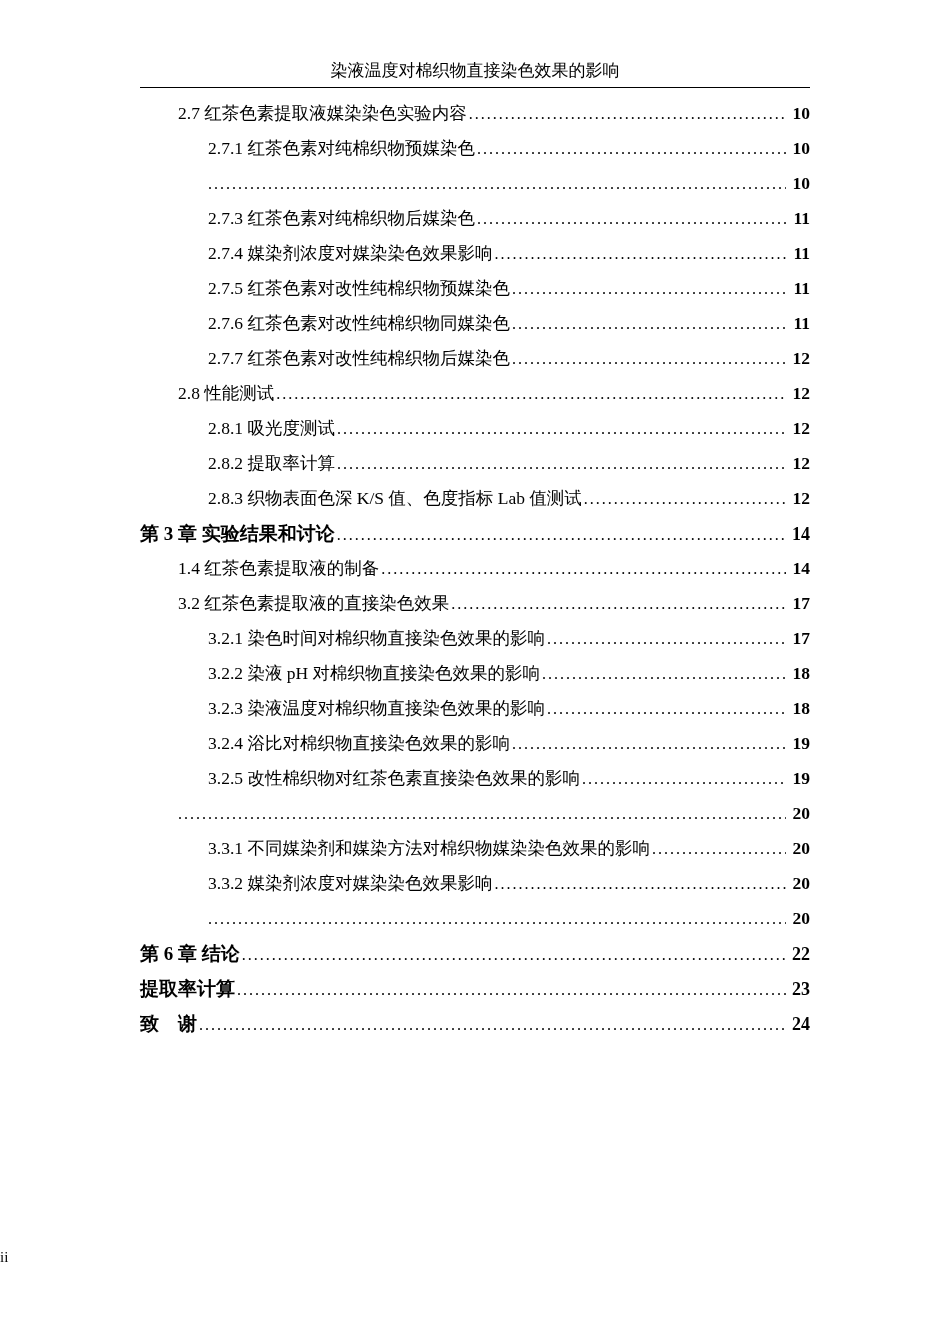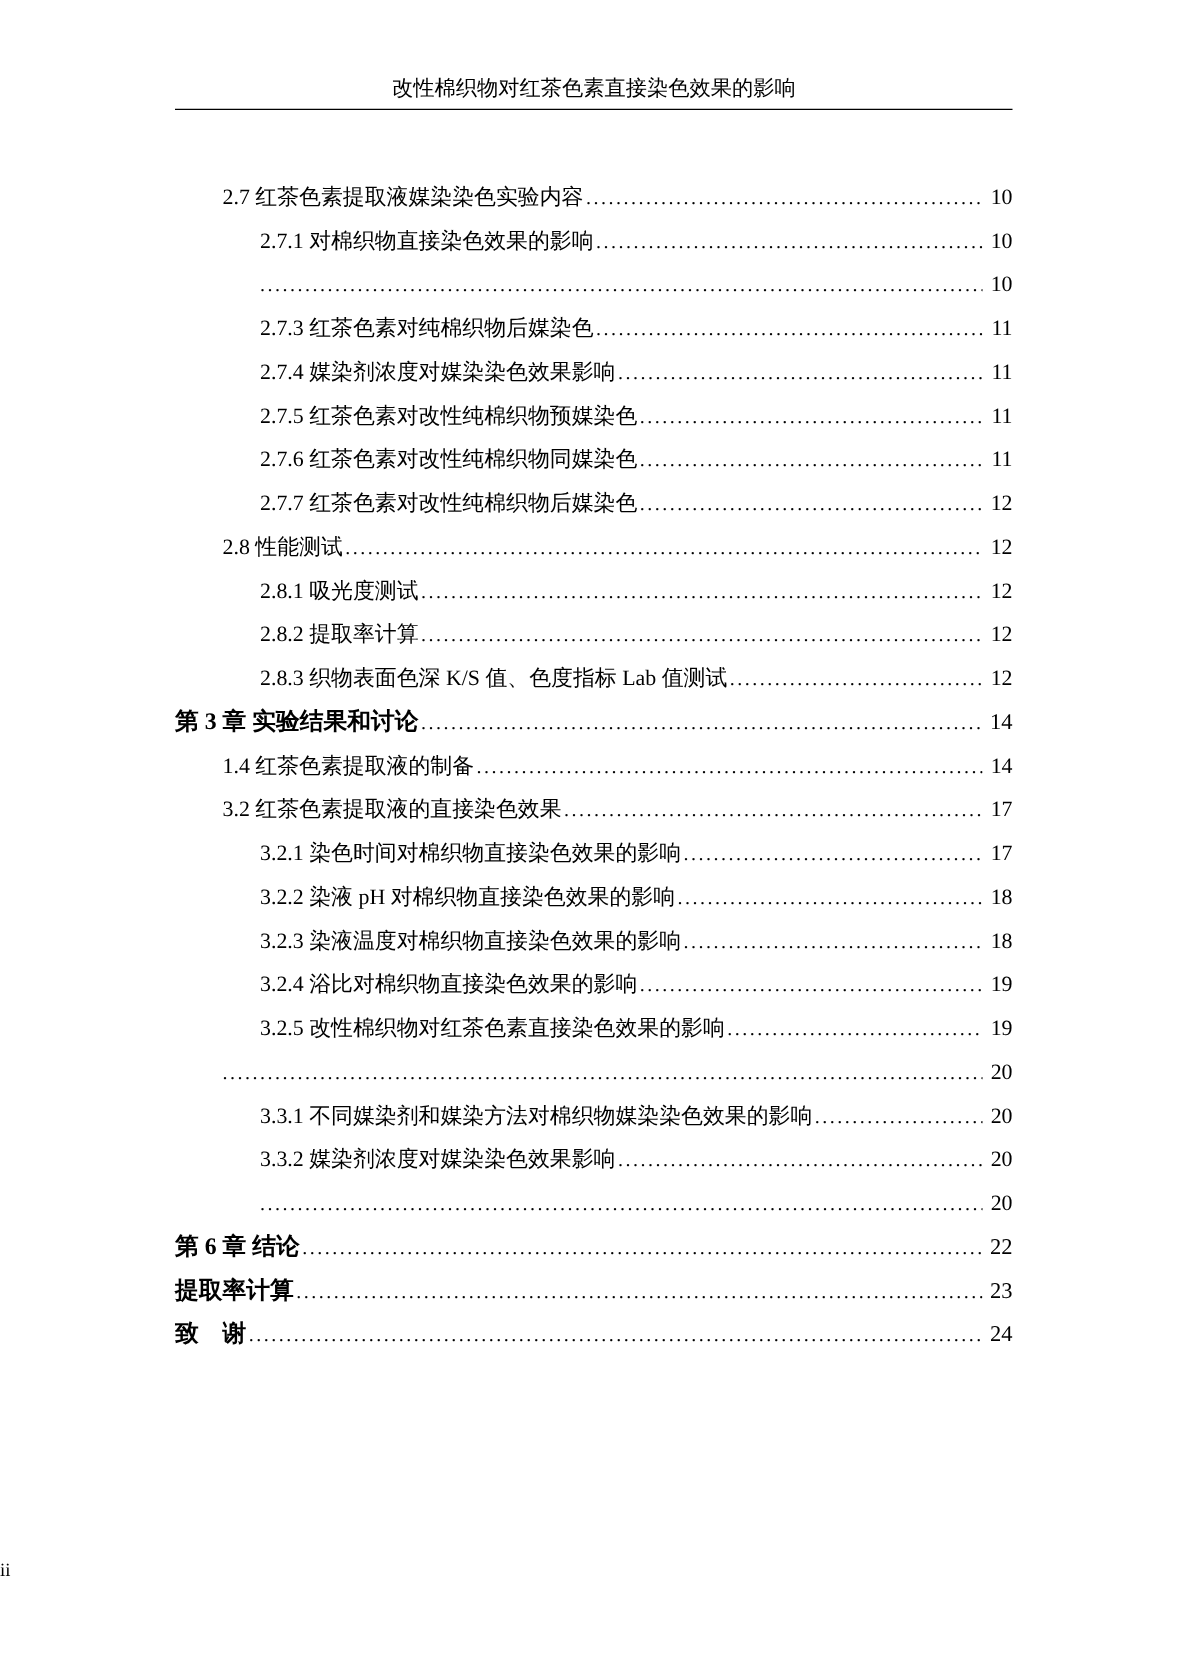--- a/index.html
+++ b/index.html
@@ -25,21 +25,20 @@
     font-size: 17px;
     line-height: 22px;
     border-bottom: 1.5px solid #000000;
     padding-bottom: 5px;
   }
   .toc {
     position: absolute;
     top: 96px;
     left: 140px;
     right: 140px;
-    margin-top: 44px;
   }
   .toc-row {
     display: flex;
     align-items: baseline;
     height: 35px;
     line-height: 35px;
     font-size: 17.5px;
     white-space: nowrap;
   }
   .toc-row.lvl0 {
@@ -59,53 +58,53 @@
     letter-spacing: 2px;
     font-size: 16px;
     font-weight: normal;
     color: #000000;
   }
   .toc-page {
     flex: 0 0 auto;
     padding-left: 2px;
     text-align: right;
     min-width: 22px;
-    font-weight: normal;
+    font-weight: bold;
     font-size: 17.5px;
   }
   .toc-row.lvl0 .toc-page {
     font-size: 18px;
   }
   .footer {
     position: absolute;
     bottom: 78px;
     left: 0;
     width: 100%;
     text-align: left;
     font-size: 15px;
   }
 </style>
 </head>
 <body>
 
 <div class="page">
 
   <div class="header">
-    <span>改性棉织物对红茶色素直接染色效果的影响</span>
+    <span>染液温度对棉织物直接染色效果的影响</span>
   </div>
 
   <div class="toc" id="toc-list">
   <div class="toc-row lvl1">
     <span class="toc-text">2.7 红茶色素提取液媒染染色实验内容</span>
     <span class="toc-leader">............................................................................................................................................................................................................................................................................................................</span>
     <span class="toc-page">10</span>
   </div>
 
   <div class="toc-row lvl2">
-    <span class="toc-text">2.7.1 对棉织物直接染色效果的影响</span>
+    <span class="toc-text">2.7.1 红茶色素对纯棉织物预媒染色</span>
     <span class="toc-leader">............................................................................................................................................................................................................................................................................................................</span>
     <span class="toc-page">10</span>
   </div>
 
   <div class="toc-row lvl2">
     <span class="toc-leader">............................................................................................................................................................................................................................................................................................................</span>
     <span class="toc-page">10</span>
   </div>
 
   <div class="toc-row lvl2">

